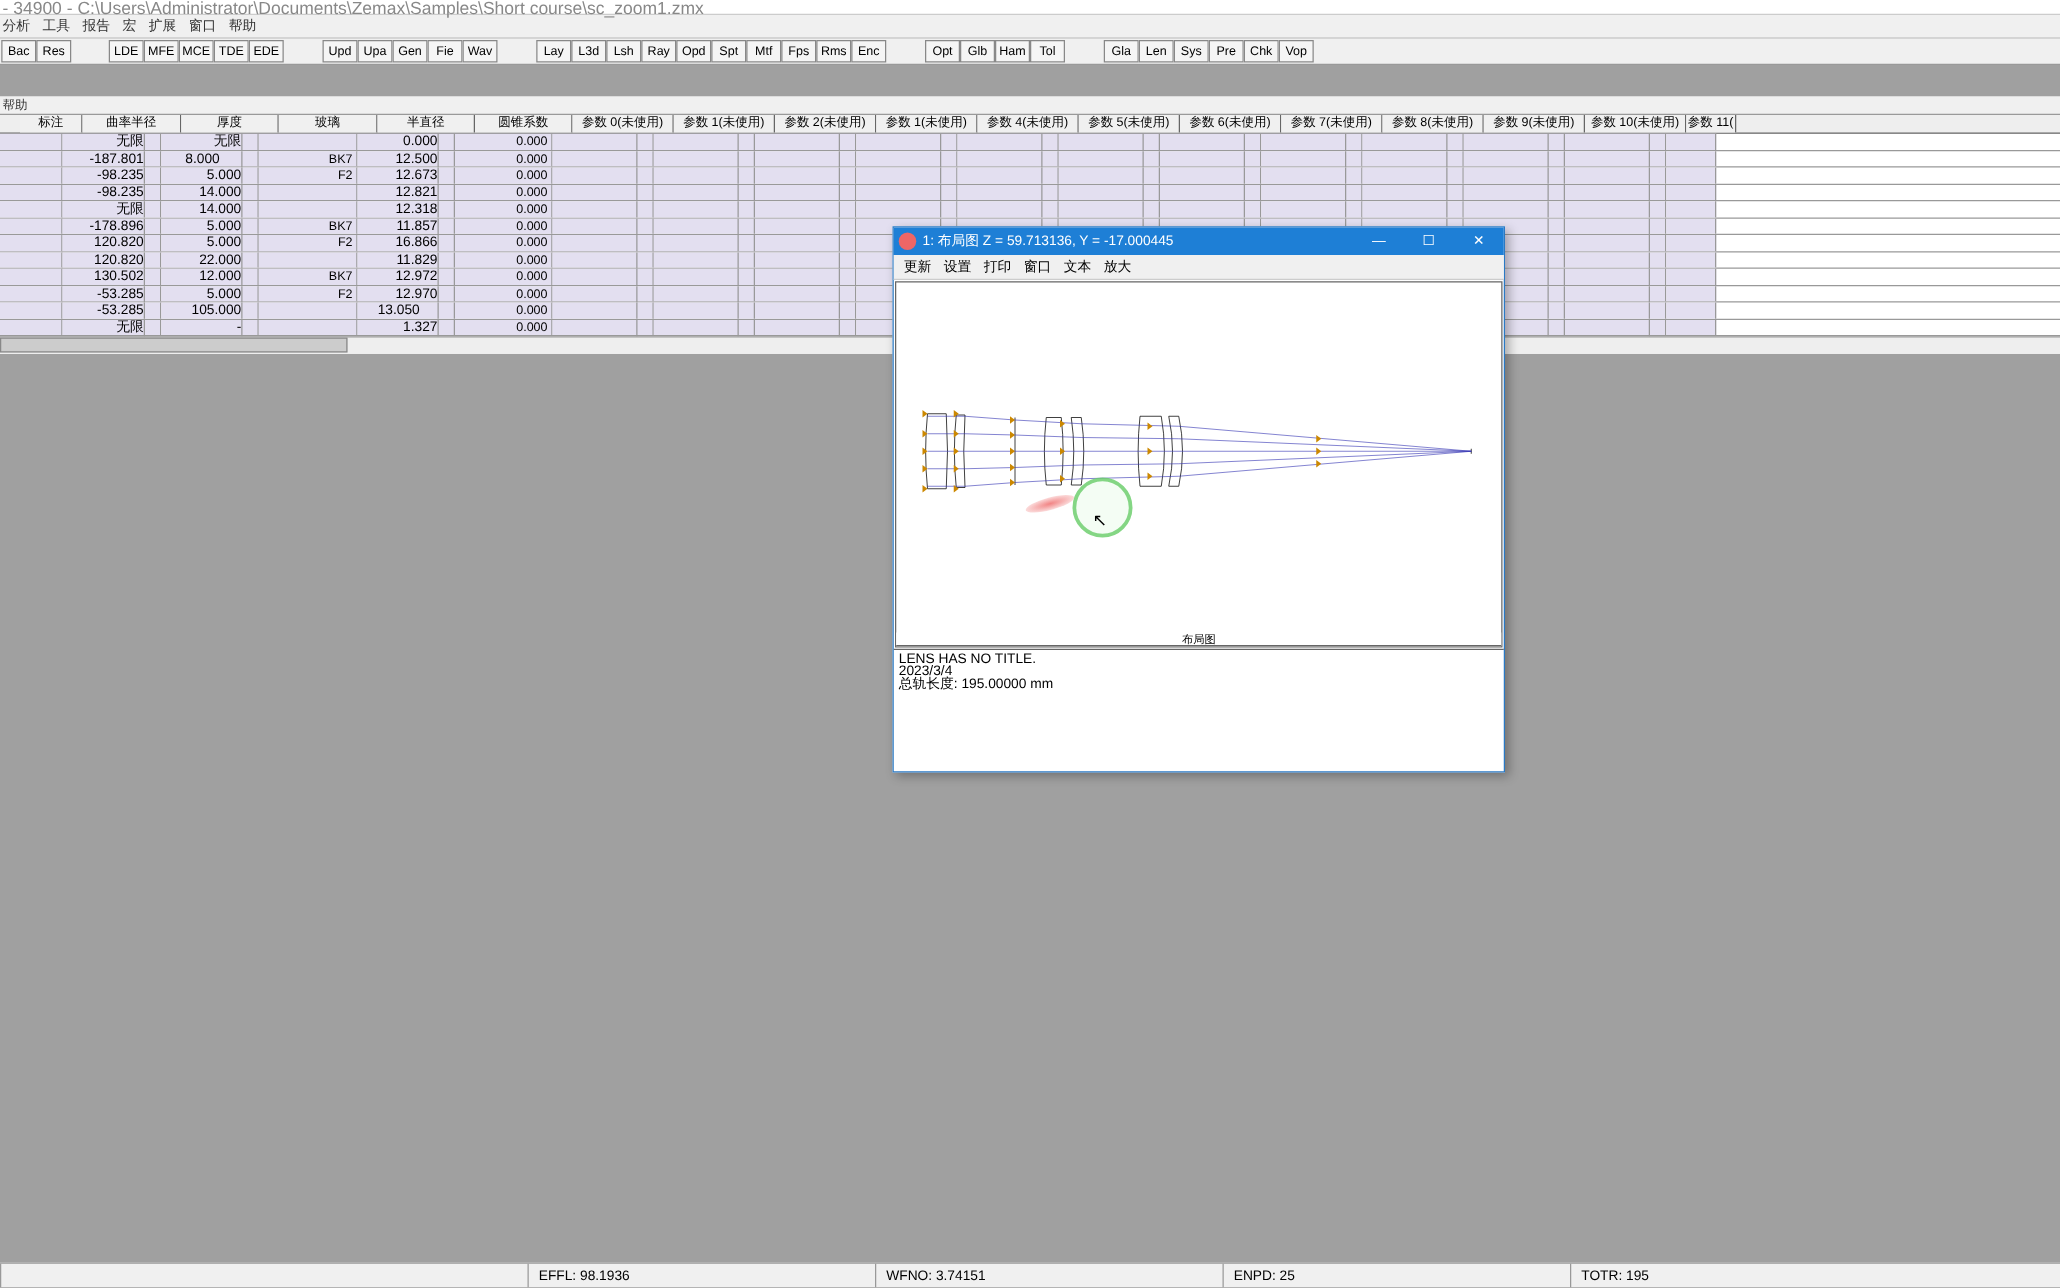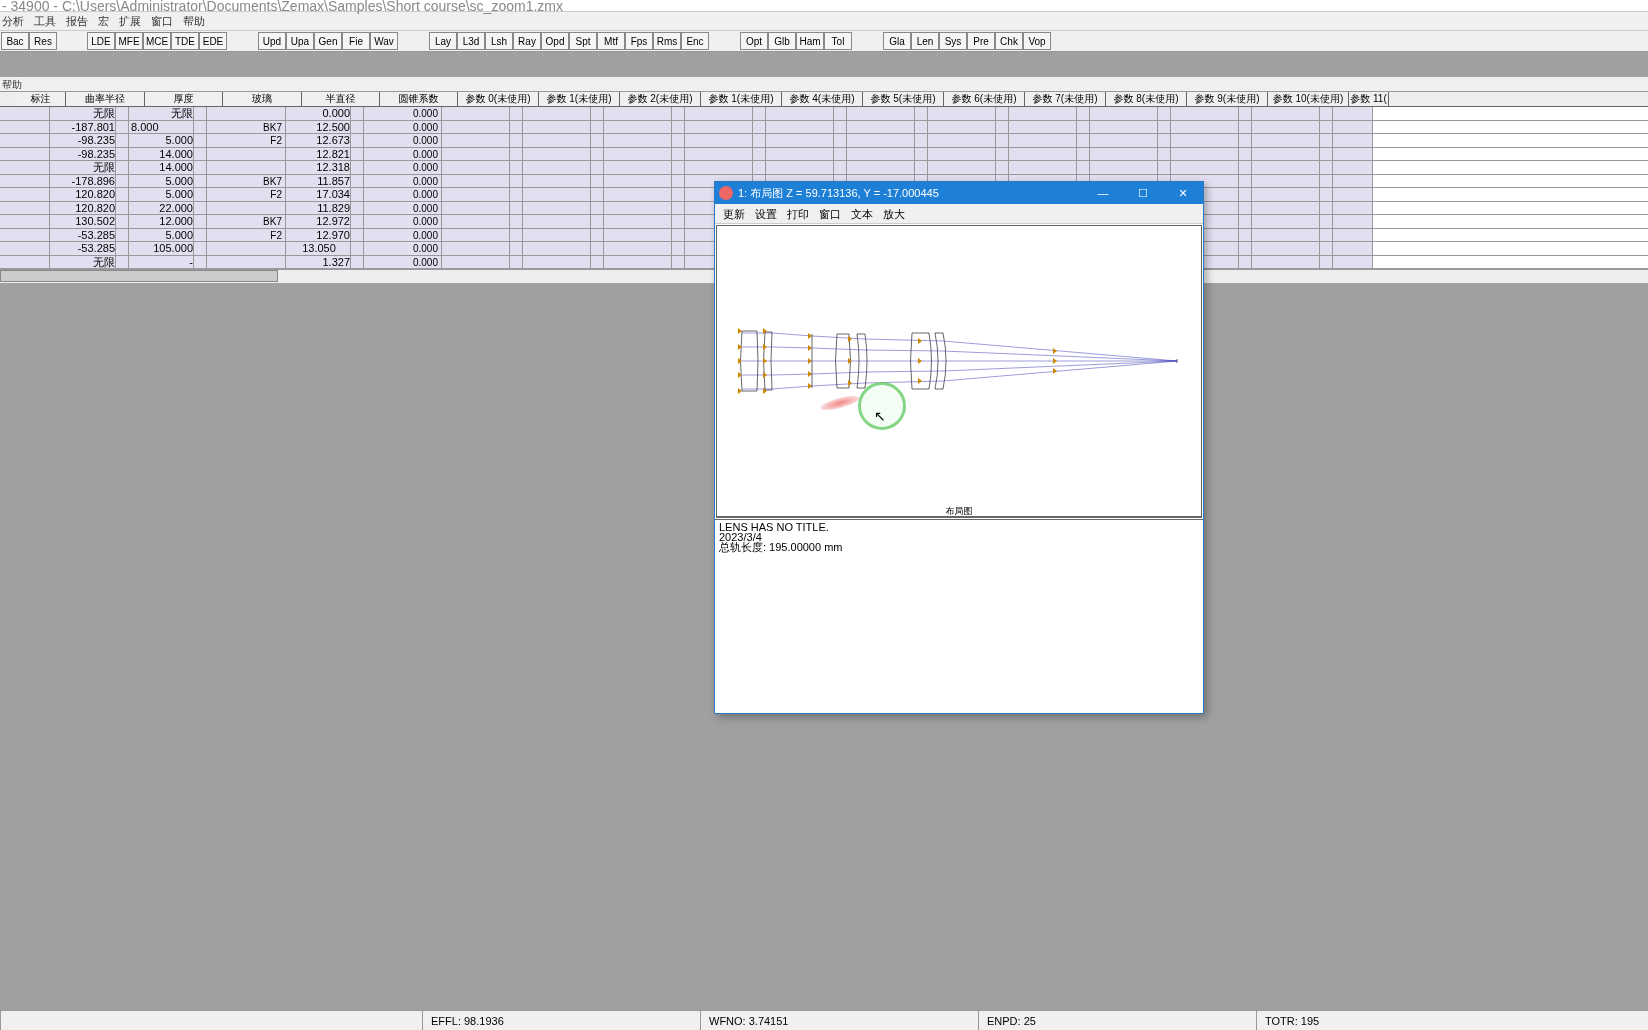--- a/index.html
+++ b/index.html
@@ -24,21 +24,21 @@
 .ghead .cell { border-right:1px solid #666; text-align:center; line-height:14px; font-size:10px; background:#f0f0f0;}
 .grow { display:flex; height:13.5px; border-bottom:1px solid #999;}
 .grow .cell { border-right:1px solid #999; text-align:right; padding-right:3px; line-height:13px; font-size:10px; background:#e3dff0;}
 .grow .cell.param { background:#e3dff0; }
 .w-note{width:50px;} .w-r{width:79px;} .w-t{width:78px;} .w-g{width:79px;} .w-sd{width:78px;} .w-con{width:78px;}
 .w-p{width:81px;} .w-last{width:40px;}
 .gfoot { background:#eee; height:14px; border-top:1px solid #999;}
 .gfoot .sb { display:inline-block; height:12px; width:278px; background:#ccc; margin-left:0; border:1px solid #888;}
 
 
-.popup { position:absolute; left:714px; top:181px; width:490px; height:533px; background:#fff; border:1px solid #2a79c4; box-shadow:3px 3px 8px rgba(0,0,0,.3);}
+.popup { position:absolute; left:714px; top:181px; width:490px; height:437px; background:#fff; border:1px solid #2a79c4; box-shadow:3px 3px 8px rgba(0,0,0,.3);}
 .p-title { background:#1e7fd6; color:#fff; height:22px; line-height:22px; display:flex; align-items:center; padding-left:4px;}
 .p-title .icon { width:14px; height:14px; border-radius:50%; background:#e66; margin-right:5px; display:inline-block;}
 .p-title .spacer{flex:1;}
 .p-title .wbtn{width:40px;height:22px;text-align:center;line-height:22px;color:#fff;cursor:pointer;}
 .p-menu { background:#f0f0f0; height:20px; line-height:20px; display:flex; gap:10px; padding-left:8px; border-bottom:1px solid #ccc;}
 .p-canvas { background:#fff; height:293px; position:relative; border:1px solid #666; margin:1px;}
 .p-info { display:flex; height:70px; border-top:1px solid #666;}
 .p-info .left { flex:1; padding:2px 4px; font-family:"SimSun",monospace; font-size:10px; line-height:10px;}
 .p-info .right { width:160px; border-left:1px solid #666; display:flex; flex-direction:column;}
 .p-info .right .t{flex:1;border-bottom:1px solid #666;}
@@ -152,21 +152,21 @@
         <div class="cell w-p param"><span style="display:inline-block;width:65px"></span><span style="display:inline-block;width:10px;border-left:1px solid #999;height:13px;vertical-align:top"></span></div>
         <div class="cell w-p param"><span style="display:inline-block;width:65px"></span><span style="display:inline-block;width:10px;border-left:1px solid #999;height:13px;vertical-align:top"></span></div>
         <div class="cell w-p param"><span style="display:inline-block;width:65px"></span><span style="display:inline-block;width:10px;border-left:1px solid #999;height:13px;vertical-align:top"></span></div>
         <div class="cell w-p param"><span style="display:inline-block;width:65px"></span><span style="display:inline-block;width:10px;border-left:1px solid #999;height:13px;vertical-align:top"></span></div>
         <div class="cell w-p param"><span style="display:inline-block;width:65px"></span><span style="display:inline-block;width:10px;border-left:1px solid #999;height:13px;vertical-align:top"></span></div>
         <div class="cell w-last param"></div>
       </div>
       <div class="grow">
         <div class="cell w-note"></div>
         <div class="cell w-r"><span style="display:inline-block;width:62px;text-align:right">-187.801</span><span style="display:inline-block;width:10px;border-left:1px solid #999;height:13px;vertical-align:top"></span></div>
-        <div class="cell w-t"><span style="display:inline-block;width:62px;text-align:left">8.000</span><span style="display:inline-block;width:10px;border-left:1px solid #999;height:13px;vertical-align:top"></span></div>
+        <div class="cell w-t"><span style="display:inline-block;width:62px;text-align:center">8.000</span><span style="display:inline-block;width:10px;border-left:1px solid #999;height:13px;vertical-align:top"></span></div>
         <div class="cell w-g">BK7</div>
         <div class="cell w-sd"><span style="display:inline-block;width:62px;text-align:right">12.500</span><span style="display:inline-block;width:10px;border-left:1px solid #999;height:13px;vertical-align:top"></span></div>
         <div class="cell w-con">0.000</div>
         <div class="cell w-p param"><span style="display:inline-block;width:65px"></span><span style="display:inline-block;width:10px;border-left:1px solid #999;height:13px;vertical-align:top"></span></div>
         <div class="cell w-p param"><span style="display:inline-block;width:65px"></span><span style="display:inline-block;width:10px;border-left:1px solid #999;height:13px;vertical-align:top"></span></div>
         <div class="cell w-p param"><span style="display:inline-block;width:65px"></span><span style="display:inline-block;width:10px;border-left:1px solid #999;height:13px;vertical-align:top"></span></div>
         <div class="cell w-p param"><span style="display:inline-block;width:65px"></span><span style="display:inline-block;width:10px;border-left:1px solid #999;height:13px;vertical-align:top"></span></div>
         <div class="cell w-p param"><span style="display:inline-block;width:65px"></span><span style="display:inline-block;width:10px;border-left:1px solid #999;height:13px;vertical-align:top"></span></div>
         <div class="cell w-p param"><span style="display:inline-block;width:65px"></span><span style="display:inline-block;width:10px;border-left:1px solid #999;height:13px;vertical-align:top"></span></div>
         <div class="cell w-p param"><span style="display:inline-block;width:65px"></span><span style="display:inline-block;width:10px;border-left:1px solid #999;height:13px;vertical-align:top"></span></div>
@@ -254,21 +254,21 @@
         <div class="cell w-p param"><span style="display:inline-block;width:65px"></span><span style="display:inline-block;width:10px;border-left:1px solid #999;height:13px;vertical-align:top"></span></div>
         <div class="cell w-p param"><span style="display:inline-block;width:65px"></span><span style="display:inline-block;width:10px;border-left:1px solid #999;height:13px;vertical-align:top"></span></div>
         <div class="cell w-p param"><span style="display:inline-block;width:65px"></span><span style="display:inline-block;width:10px;border-left:1px solid #999;height:13px;vertical-align:top"></span></div>
         <div class="cell w-last param"></div>
       </div>
       <div class="grow">
         <div class="cell w-note"></div>
         <div class="cell w-r"><span style="display:inline-block;width:62px;text-align:right">120.820</span><span style="display:inline-block;width:10px;border-left:1px solid #999;height:13px;vertical-align:top"></span></div>
         <div class="cell w-t"><span style="display:inline-block;width:62px;text-align:right">5.000</span><span style="display:inline-block;width:10px;border-left:1px solid #999;height:13px;vertical-align:top"></span></div>
         <div class="cell w-g">F2</div>
-        <div class="cell w-sd"><span style="display:inline-block;width:62px;text-align:right">17.034</span><span style="display:inline-block;width:10px;border-left:1px solid #999;height:13px;vertical-align:top"></span></div>
+        <div class="cell w-sd"><span style="display:inline-block;width:62px;text-align:right">16.866</span><span style="display:inline-block;width:10px;border-left:1px solid #999;height:13px;vertical-align:top"></span></div>
         <div class="cell w-con">0.000</div>
         <div class="cell w-p param"><span style="display:inline-block;width:65px"></span><span style="display:inline-block;width:10px;border-left:1px solid #999;height:13px;vertical-align:top"></span></div>
         <div class="cell w-p param"><span style="display:inline-block;width:65px"></span><span style="display:inline-block;width:10px;border-left:1px solid #999;height:13px;vertical-align:top"></span></div>
         <div class="cell w-p param"><span style="display:inline-block;width:65px"></span><span style="display:inline-block;width:10px;border-left:1px solid #999;height:13px;vertical-align:top"></span></div>
         <div class="cell w-p param"><span style="display:inline-block;width:65px"></span><span style="display:inline-block;width:10px;border-left:1px solid #999;height:13px;vertical-align:top"></span></div>
         <div class="cell w-p param"><span style="display:inline-block;width:65px"></span><span style="display:inline-block;width:10px;border-left:1px solid #999;height:13px;vertical-align:top"></span></div>
         <div class="cell w-p param"><span style="display:inline-block;width:65px"></span><span style="display:inline-block;width:10px;border-left:1px solid #999;height:13px;vertical-align:top"></span></div>
         <div class="cell w-p param"><span style="display:inline-block;width:65px"></span><span style="display:inline-block;width:10px;border-left:1px solid #999;height:13px;vertical-align:top"></span></div>
         <div class="cell w-p param"><span style="display:inline-block;width:65px"></span><span style="display:inline-block;width:10px;border-left:1px solid #999;height:13px;vertical-align:top"></span></div>
         <div class="cell w-p param"><span style="display:inline-block;width:65px"></span><span style="display:inline-block;width:10px;border-left:1px solid #999;height:13px;vertical-align:top"></span></div>

